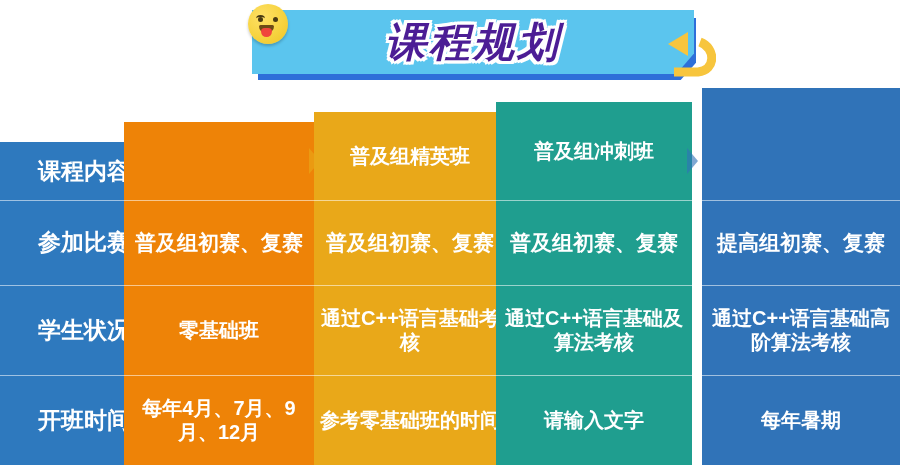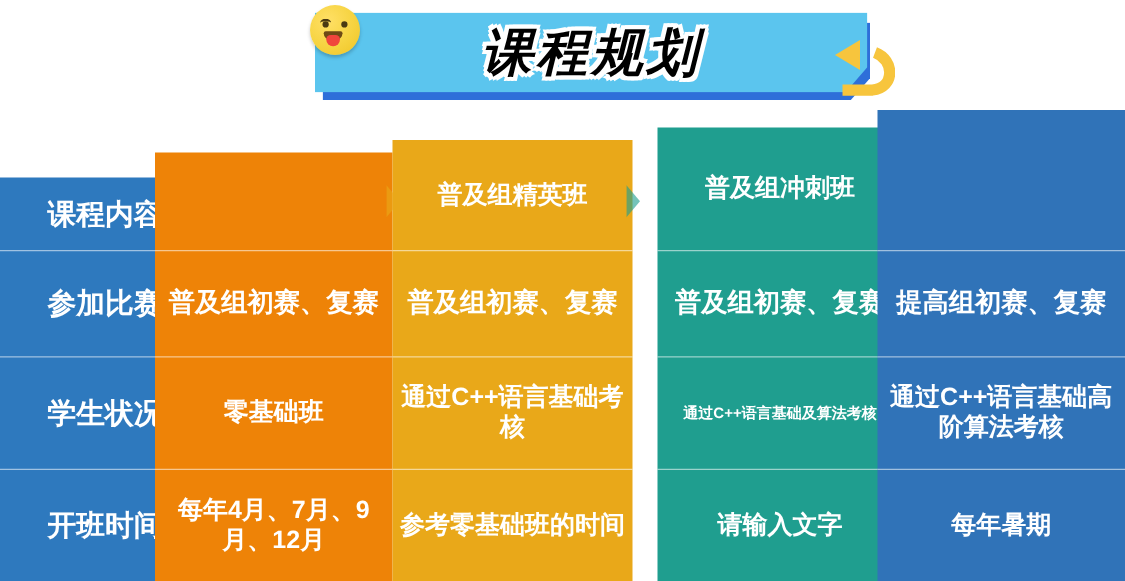--- a/index.html
+++ b/index.html
@@ -20,21 +20,21 @@
   }
   .banner-main{
     position:absolute;left:4px;top:6px;width:442px;height:64px;
     background:#5BC5EE;
     clip-path:polygon(0 0,100% 0,100% 68%,96.0% 100%,0 100%);
   }
   .banner-title{
     position:absolute;left:0;top:0;width:442px;height:64px;
     display:flex;align-items:center;justify-content:center;
     font-size:41px;font-weight:bold;letter-spacing:3px;
-    color:#000000;
+    color:#4c1d95;
     font-style:italic;
     text-shadow:
       -2px -2px 0 #fff, 2px -2px 0 #fff, -2px 2px 0 #fff, 2px 2px 0 #fff,
       -3px 0 0 #fff, 3px 0 0 #fff, 0 -3px 0 #fff, 0 3px 0 #fff,
       -3px -3px 0 #fff, 3px -3px 0 #fff, -3px 3px 0 #fff, 3px 3px 0 #fff;
     white-space:nowrap;
   }
   .emoji{
     position:absolute;left:0px;top:0px;width:40px;height:40px;
     border-radius:50%;
@@ -147,30 +147,30 @@
         <div class="rowsep" style="top: 173px;"></div>
         <div class="cell" style="top: 173px; height: 90px; font-size: 20px;">
           <span class="txt">通过C++语言基础考核</span>
         </div>
         <div class="rowsep" style="top: 263px;"></div>
         <div class="cell" style="top: 263px; height: 90px; font-size: 20px;">
           <span class="txt">参考零基础班的时间</span>
         </div>
         <div class="notch" style="right: -6px; top: 36px; background: rgb(31, 158, 143);"></div>
       </div>
-      <div class="col c3" style="left: 526px; width: 196px; top: 102px; height: 363px; background: rgb(31, 158, 143);">
+      <div class="col c3" style="left: 496px; width: 196px; top: 102px; height: 363px; background: rgb(31, 158, 143);">
         <div class="cell" style="top: 0px; height: 98px; font-size: 20px;">
           <span class="txt">普及组冲刺班</span>
         </div>
         <div class="rowsep" style="top: 98px;"></div>
         <div class="cell" style="top: 98px; height: 85px; font-size: 21px;">
           <span class="txt">普及组初赛、复赛</span>
         </div>
         <div class="rowsep" style="top: 183px;"></div>
-        <div class="cell" style="top: 183px; height: 90px; font-size: 12px;">
+        <div class="cell" style="top: 183px; height: 90px; font-size: 20px;">
           <span class="txt">通过C++语言基础及算法考核</span>
         </div>
         <div class="rowsep" style="top: 273px;"></div>
         <div class="cell" style="top: 273px; height: 90px; font-size: 20px;">
           <span class="txt">请输入文字</span>
         </div>
         <div class="notch" style="right: -6px; top: 46px; background: rgb(48, 115, 184);"></div>
       </div>
       <div class="col c4" style="left: 702px; width: 198px; top: 88px; height: 377px; background: rgb(48, 115, 184);">
         <div class="rowsep" style="top: 112px;"></div>

